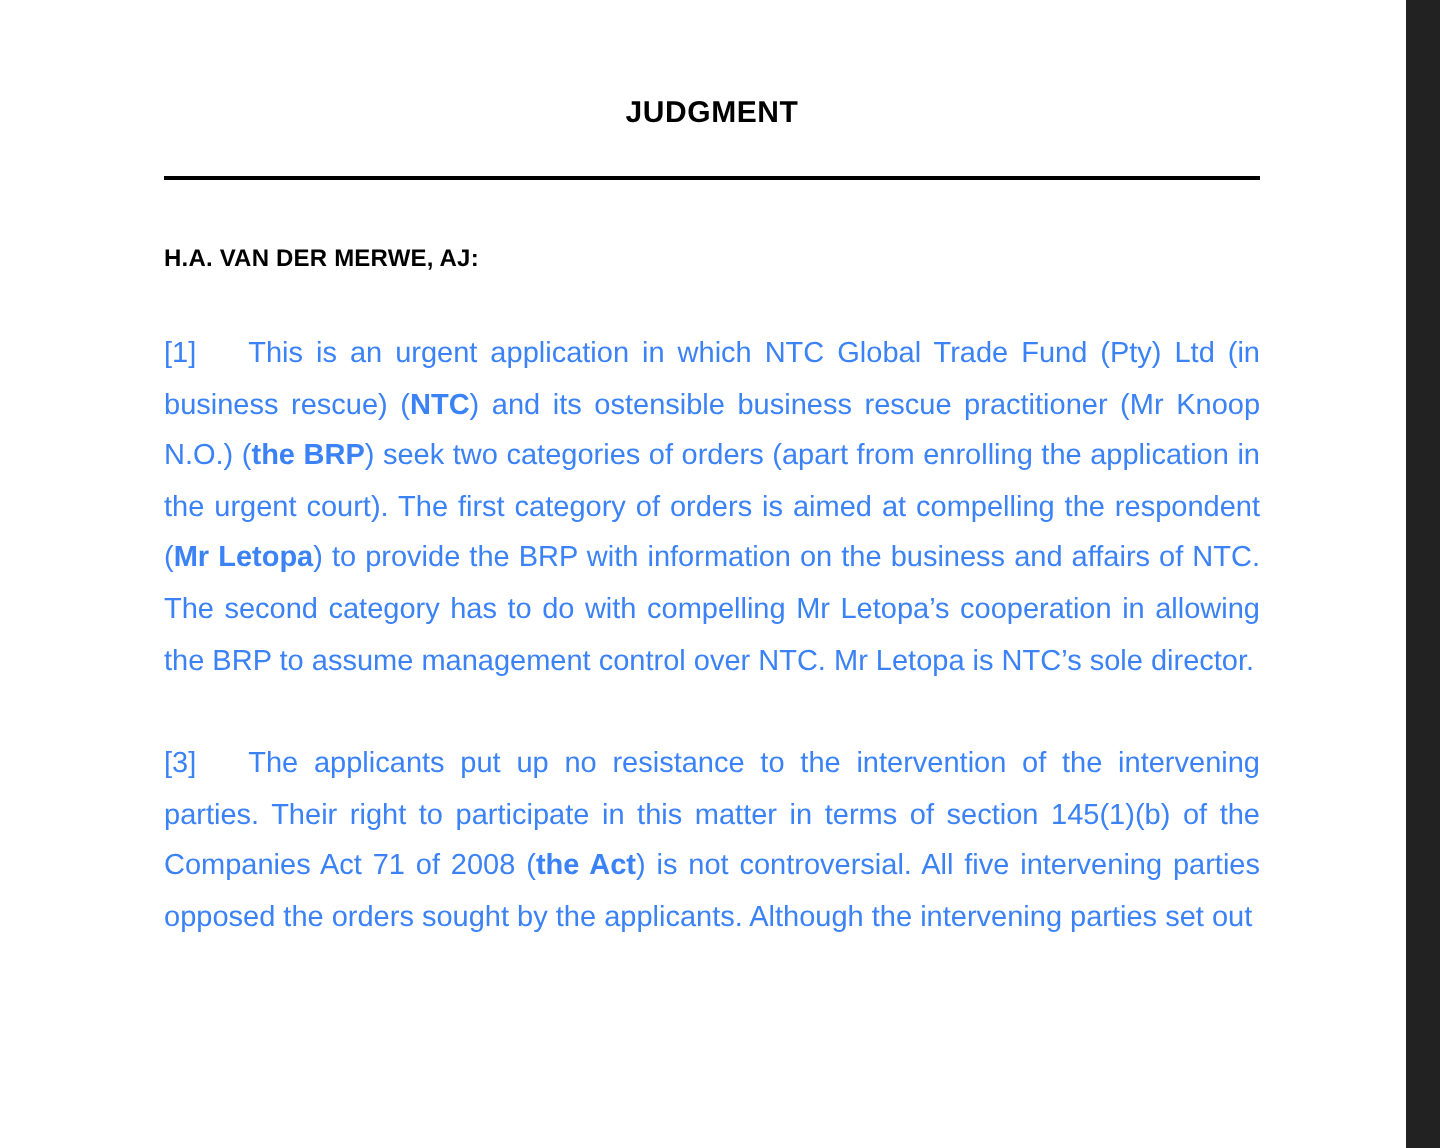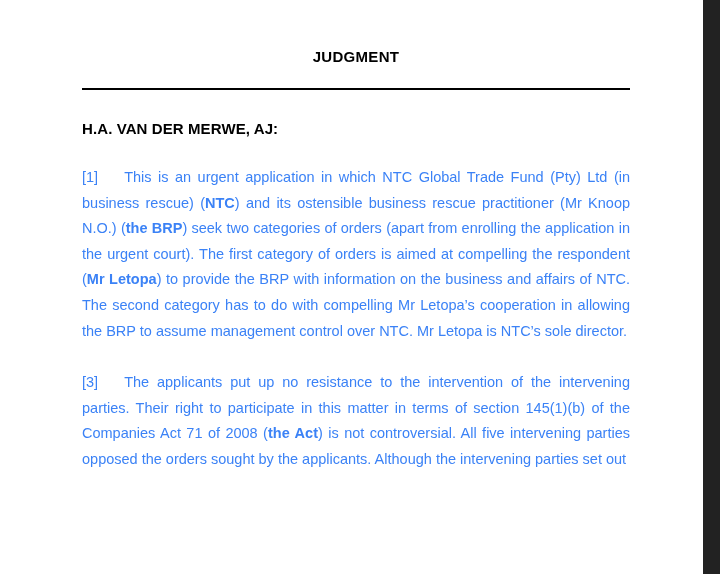--- a/index.html
+++ b/index.html
@@ -66,21 +66,21 @@
     top: 56px;
     width: 548px;
     height: 2px;
     background: #000000;
   }
 
   
   .author-line {
     margin: 0;
     padding-top: 52px;
-    font-size: 15px;
+    font-size: 12px;
     font-weight: bold;
     letter-spacing: 0.1px;
     color: #000000;
     line-height: 20px;
   }
 
   
   .para {
     margin: 0;
     padding-top: 26px;

